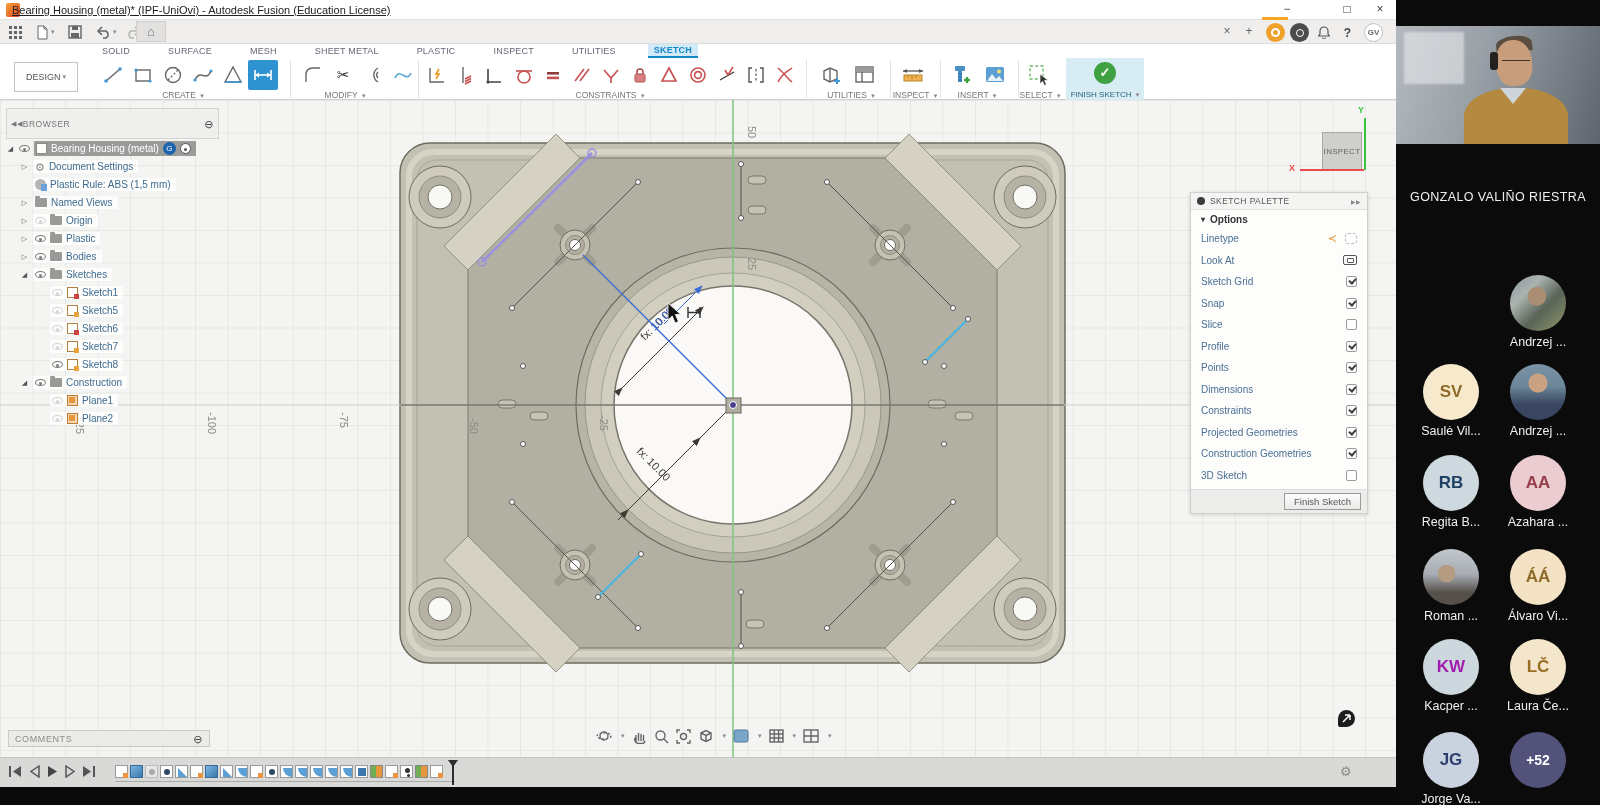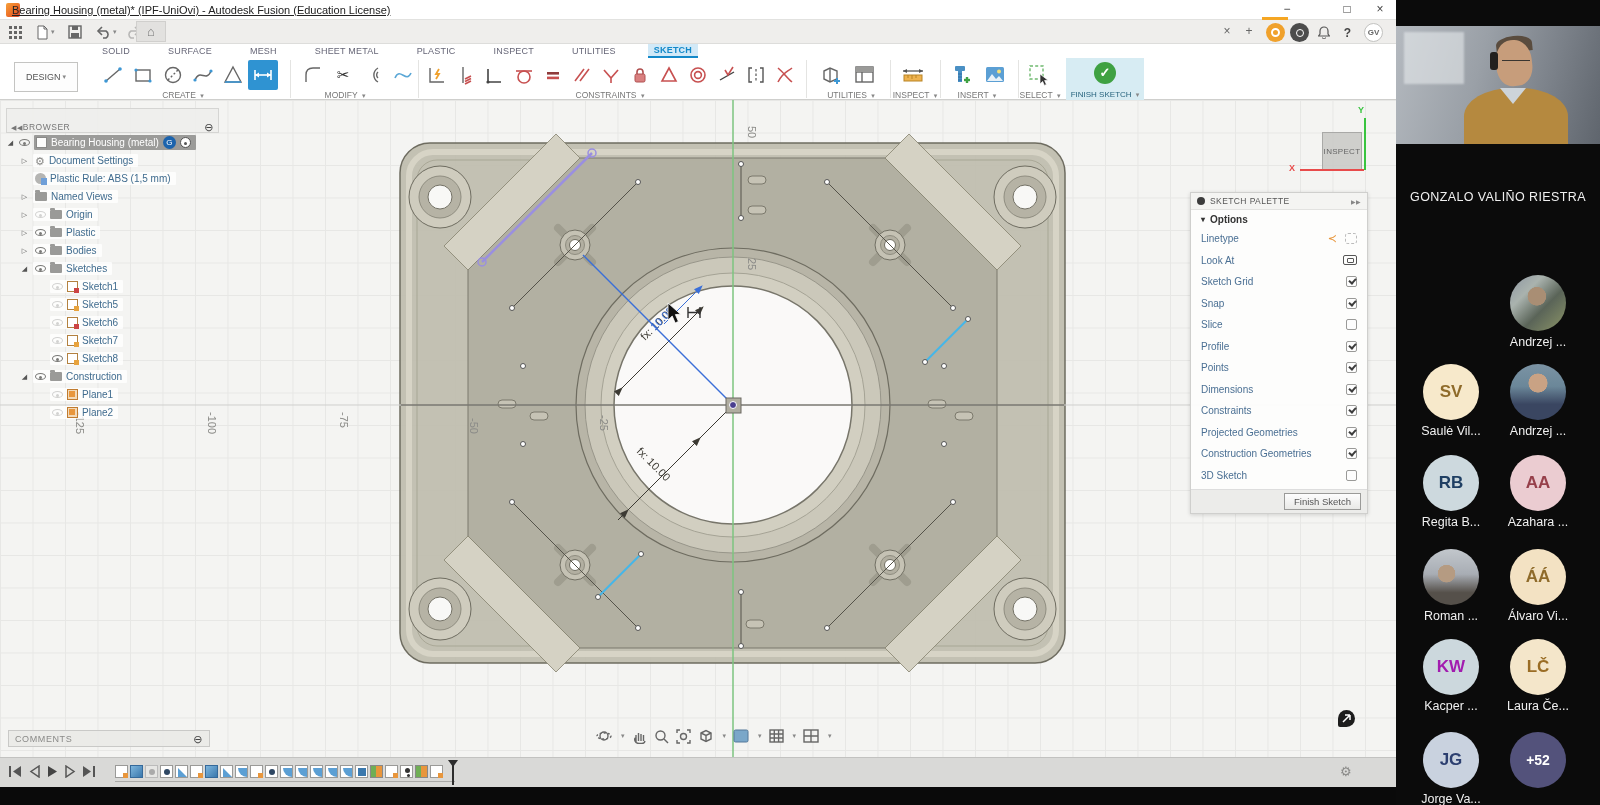--- a/index.html
+++ b/index.html
@@ -41,21 +41,21 @@
   .finish-panel{position:absolute;left:1066px;top:0;width:78px;height:42px;background:#d7ecf3;}
   .finish-check{position:absolute;left:28px;top:4px;width:22px;height:22px;border-radius:50%;background:#3fa142;color:#fff;font-size:13px;text-align:center;line-height:22px;font-weight:bold;}
   .finish-label{position:absolute;left:39px;top:32px;transform:translateX(-50%);font-size:8px;color:#336;white-space:nowrap;color:#27637e;}
   
   .canvas{position:absolute;left:0;top:100px;width:1396px;height:657px;background:#f4f4f2;
     background-image:linear-gradient(#e7e7e5 1px,transparent 1px),linear-gradient(90deg,#e7e7e5 1px,transparent 1px);
     background-size:32.5px 32.5px;overflow:hidden;}
   .psvg{position:absolute;left:0;top:0;}
   
   .browser{position:absolute;left:6px;top:8px;width:213px;font-size:10px;}
-  .bhead{height:25px;background:rgba(238,238,236,.95);border:1px solid #d5d5d3;display:flex;align-items:flex-end;padding:0 4px;color:#777;letter-spacing:.5px;font-size:8.5px;}
+  .bhead{height:31px;background:rgba(238,238,236,.95);border:1px solid #d5d5d3;display:flex;align-items:center;padding:0 4px;color:#777;letter-spacing:.5px;font-size:8.5px;}
   .bhead .sp{flex:1;}
   .brow{height:17px;display:flex;align-items:center;gap:4px;margin-top:1px;}
   .bpill{background:rgba(255,255,255,.78);display:flex;align-items:center;gap:4px;padding:1px 5px 1px 2px;border-radius:1px;}
   .blabel{color:#3f6b8e;white-space:nowrap;}
   .exp{font-size:7px;color:#555;width:9px;text-align:center;}
   .eye{width:11px;height:7px;border:1px solid #7a7a78;border-radius:50%;position:relative;flex:none;}
   .eye::after{content:"";position:absolute;left:3px;top:1.5px;width:3px;height:3px;border-radius:50%;background:#7a7a78;}
   .eye.off{opacity:.32;}
   .folder{width:12px;height:9px;background:#9a9a98;border-radius:1px;position:relative;flex:none;}
   .folder::before{content:"";position:absolute;left:0;top:-2px;width:5px;height:2px;background:#9a9a98;border-radius:1px 1px 0 0;}

